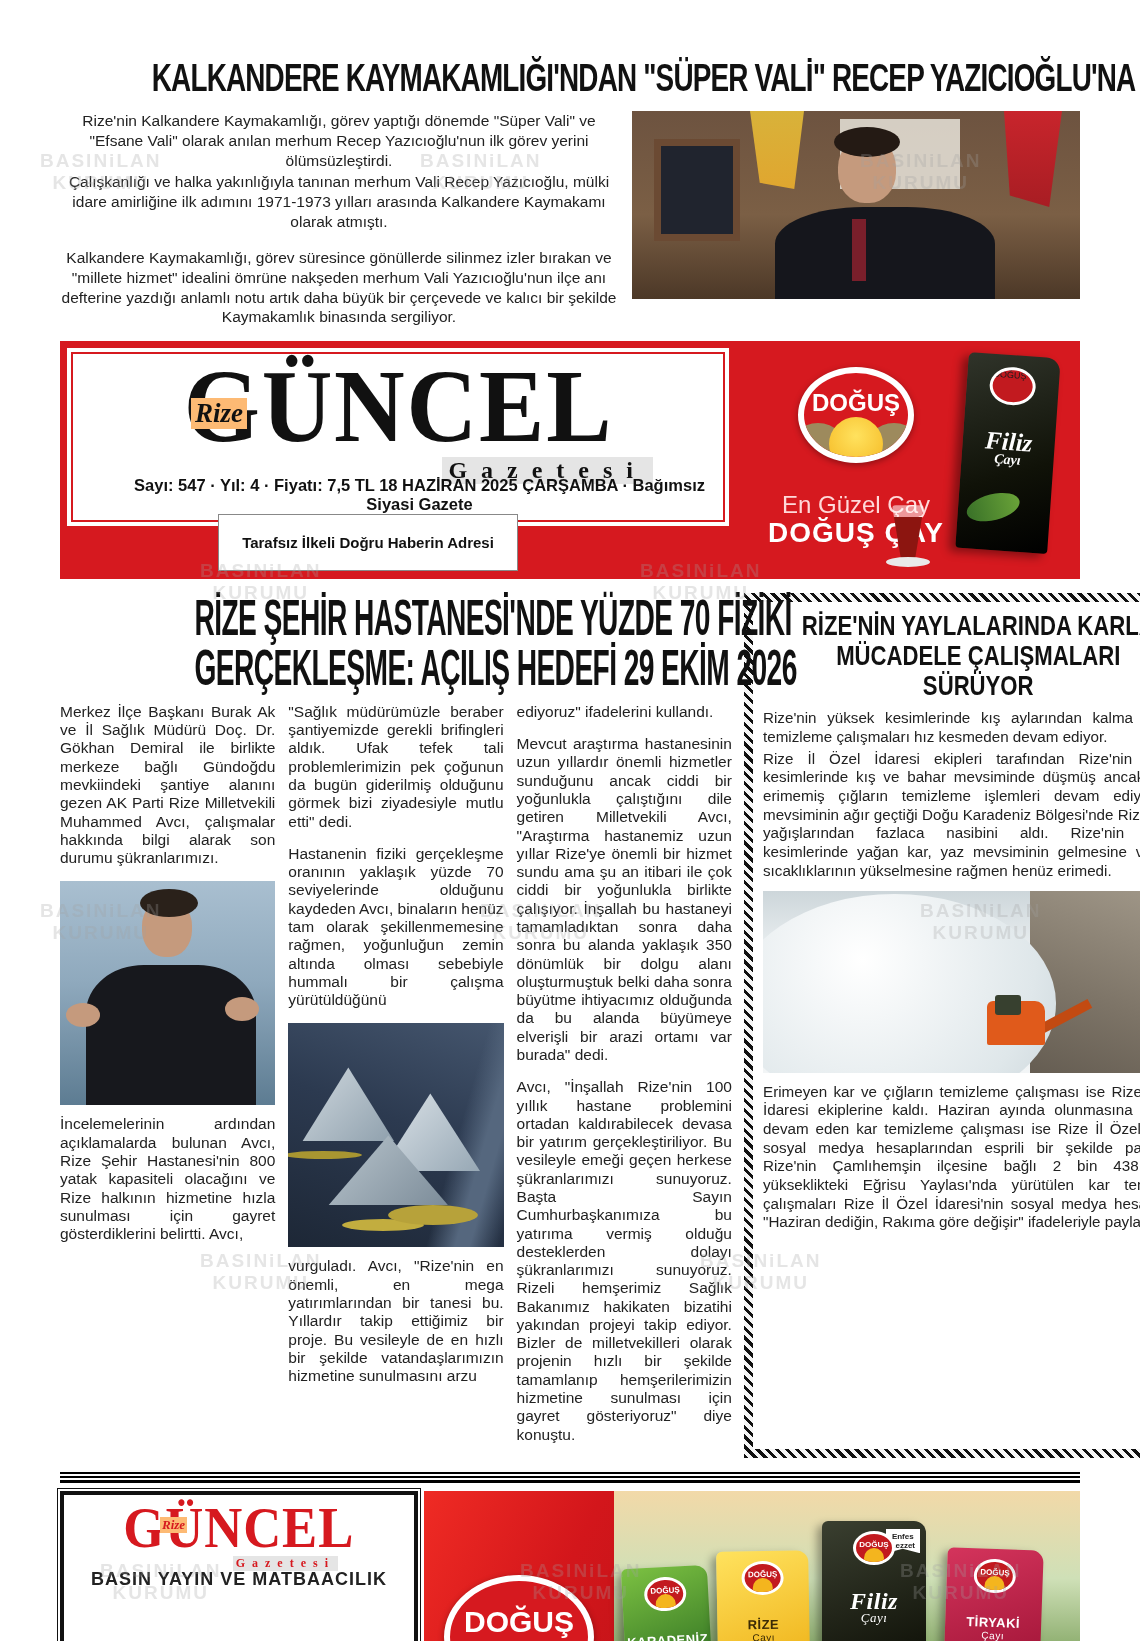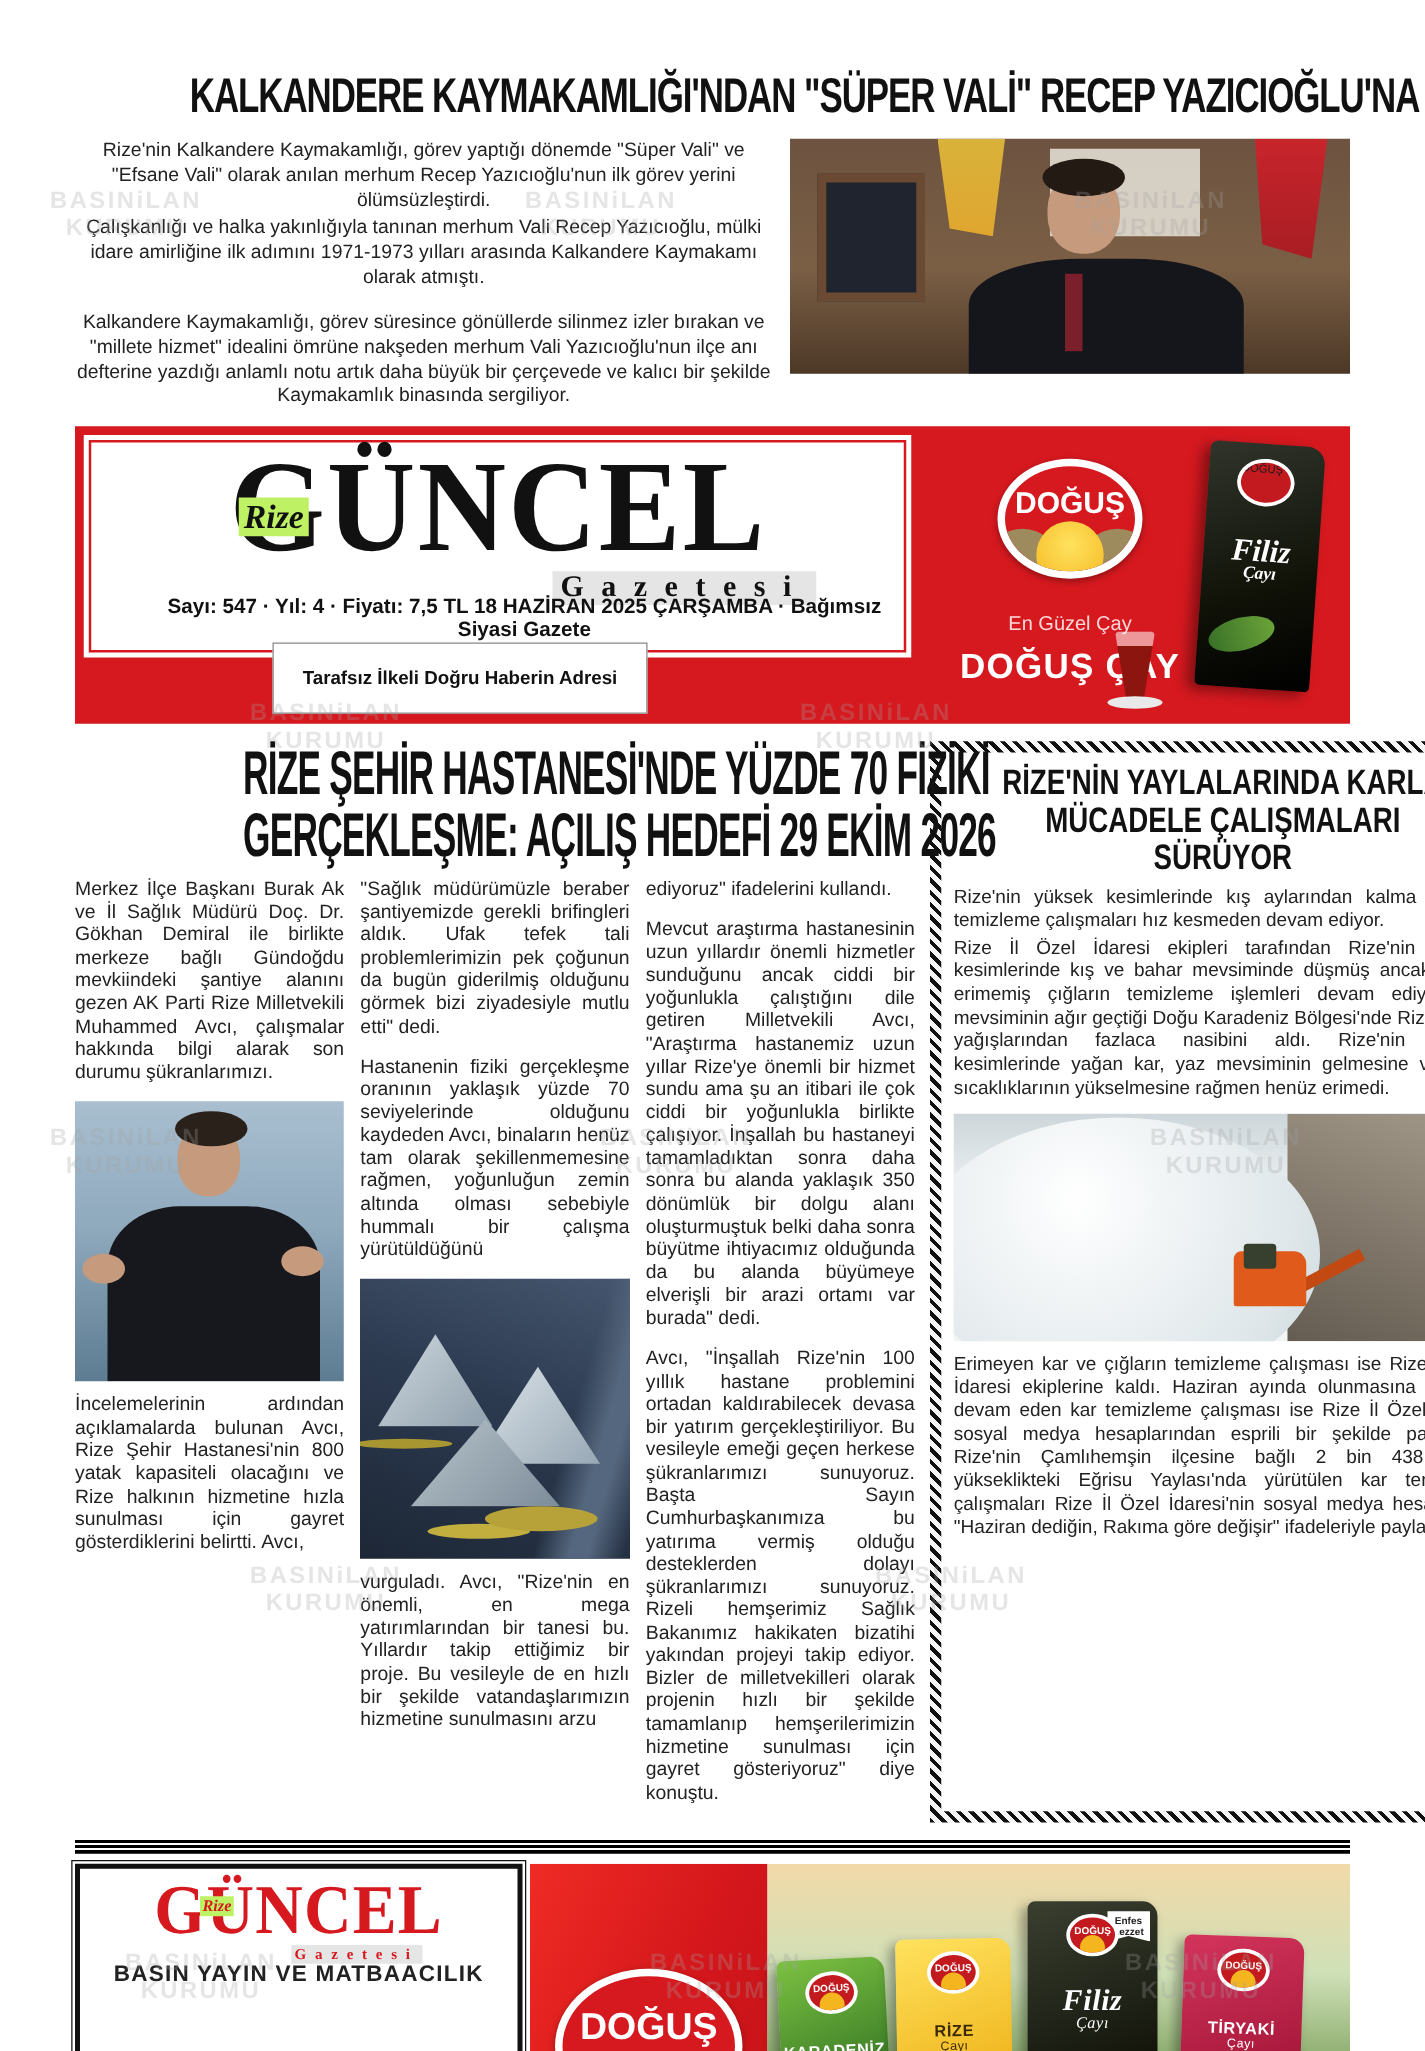--- a/index.html
+++ b/index.html
@@ -32,35 +32,35 @@
 
   
   .masthead-row { display:flex; margin-top:12px; height:238px; }
   .masthead { width:676px; background:var(--red); padding:10px 10px 0 10px; position:relative; }
   .masthead-panel { background:#fff; border:3px solid var(--red); outline:4px solid #fff; outline-offset:-1px;
     box-shadow:0 0 0 7px #fff inset; height:172px; position:relative; padding-top:4px; }
   .logo { position:relative; text-align:center; height:118px; }
   .logo-main { font-family:"Liberation Serif", serif; font-weight:bold; font-size:104px; line-height:.92;
     letter-spacing:2px; color:#111; display:inline-block; transform:scale(.94,1.0); }
   .logo-rize { position:absolute; left:118px; top:40px; font-family:"Liberation Serif", serif; font-style:italic;
-    font-weight:bold; font-size:27px; color:#111; background:#bef264; padding:0 4px; z-index:2; }
+    font-weight:bold; font-size:27px; color:#111; background:#fdba74; padding:0 4px; z-index:2; }
   .logo-sub { position:absolute; right:70px; bottom:-8px; font-family:"Liberation Serif", serif; font-weight:bold;
     font-size:24px; letter-spacing:14px; color:#111; background:#e5e5e5; padding:0 6px; }
   .info-line { position:absolute; left:0; right:0; bottom:6px; text-align:center; font-weight:bold; font-size:16.5px; color:#111;padding-left:43px; }
   .slogan-box { position:absolute; left:158px; bottom:8px; width:300px; background:#fff; border:1px solid #888;
     text-align:center; font-weight:bold; font-size:15px; padding:19px 0; color:#111; }
   .masthead-ad { flex:1; background:var(--red); position:relative; overflow:hidden; }
   .dogus-oval { position:relative; width:116px; height:96px; border-radius:50%; background:var(--red);
     border:6px solid #fff; overflow:hidden; box-shadow:0 2px 6px rgba(0,0,0,.35); }
   .dogus-oval .sun { position:absolute; left:50%; bottom:-14px; transform:translateX(-50%); width:54px; height:54px; border-radius:50%; background:radial-gradient(circle at 50% 35%,#ffe25e,#f4b51e); z-index:2; }
   .dogus-oval .leaf-l { position:absolute; left:-16px; bottom:-26px; width:60px; height:60px; border-radius:50%; background:#9d8a5d; }
   .dogus-oval .leaf-r { position:absolute; right:-16px; bottom:-26px; width:60px; height:60px; border-radius:50%; background:#9d8a5d; }
   .dogus-oval .txt { position:absolute; top:16px; width:100%; text-align:center; font-weight:bold; font-size:24px; color:#fff; letter-spacing:0; }
   .masthead-ad .logo-wrap { position:absolute; left:62px; top:26px; }
-  .ad-tag1 { position:absolute; left:30px; top:150px; width:180px; text-align:center; color:#ffd9d9; font-size:16px; }
+  .ad-tag1 { position:absolute; left:30px; top:150px; width:180px; text-align:center; color:#ffd9d9; font-size:24px; }
   .ad-tag2 { position:absolute; left:18px; top:176px; width:204px; text-align:center; color:#fff; font-weight:bold; font-size:28px; letter-spacing:1px; }
   .filiz-pack { position:absolute; right:26px; top:14px; width:92px; height:196px; background:linear-gradient(160deg,#30342a 0%,#101208 60%,#000 100%); border-radius:6px 14px 4px 4px; transform:rotate(4deg); box-shadow:-6px 4px 10px rgba(0,0,0,.4); }
   .filiz-pack .mini-oval { position:relative; width:46px; height:38px; margin:12px auto 4px auto; border-radius:50%; background:#c21a1f; border:3px solid #fff; overflow:hidden; }
   .filiz-pack .mini-oval .txt { font-size:9px; top:7px; }
   .filiz-pack .mini-oval .sun { width:22px; height:22px; bottom:-6px; }
   .filiz-pack .name { font-family:"Liberation Serif", serif; font-style:italic; font-weight:bold; color:#fff; text-align:center; font-size:25px; line-height:.9; margin-top:26px; }
   .filiz-pack .name small { font-size:14px; display:block; }
   .filiz-pack .leafstreak { position:absolute; left:8px; bottom:30px; width:54px; height:26px; border-radius:50%; background:linear-gradient(90deg,#3f7d2c,#74b33e); transform:rotate(-18deg); opacity:.9; }
   .tea-glass { position:absolute; right:150px; bottom:10px; width:44px; height:64px; }
   .tea-glass .cup { position:absolute; inset:0 6px 10px 6px; background:linear-gradient(180deg,rgba(255,255,255,.55) 0 22%,#8c1510 22% 86%); clip-path:polygon(0 0,100% 0,72% 100%,28% 100%); border-radius:4px; }

